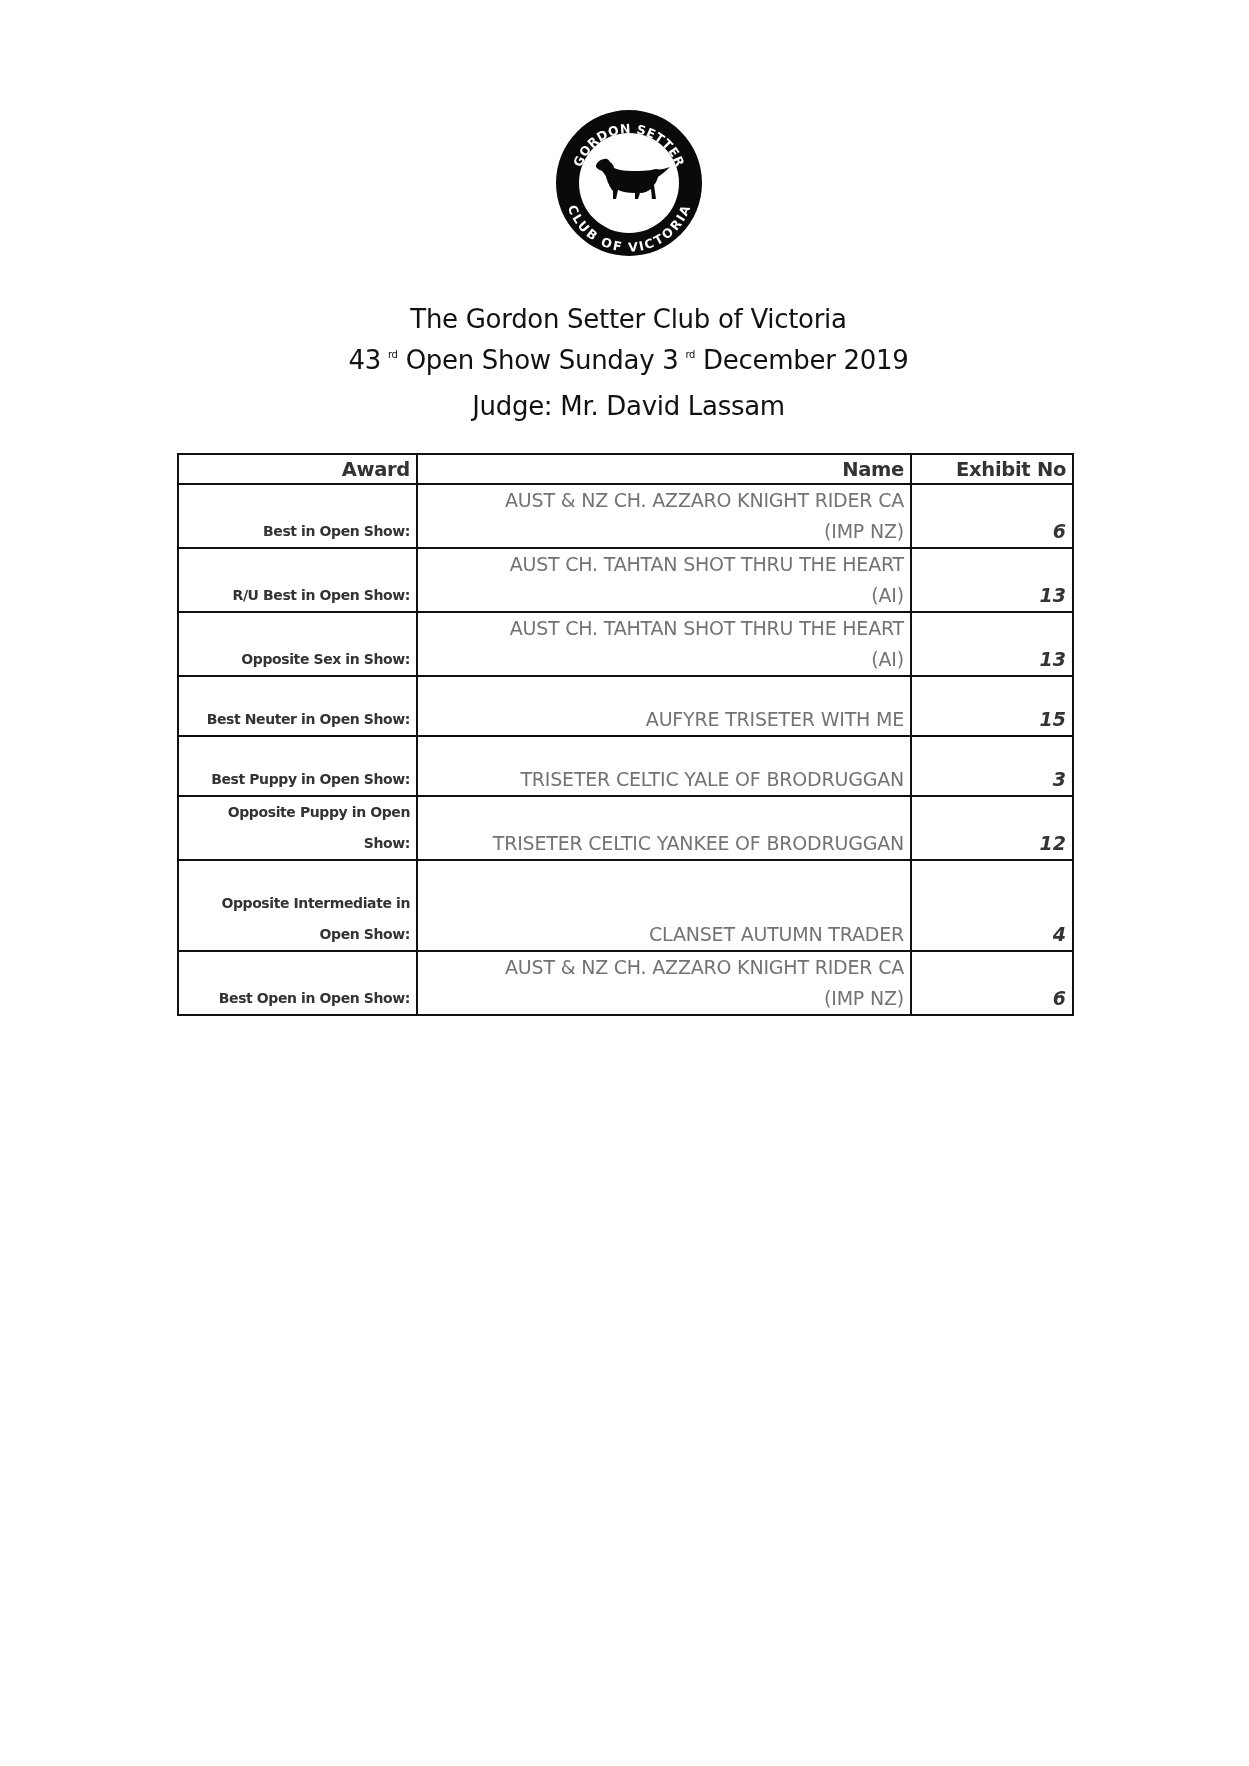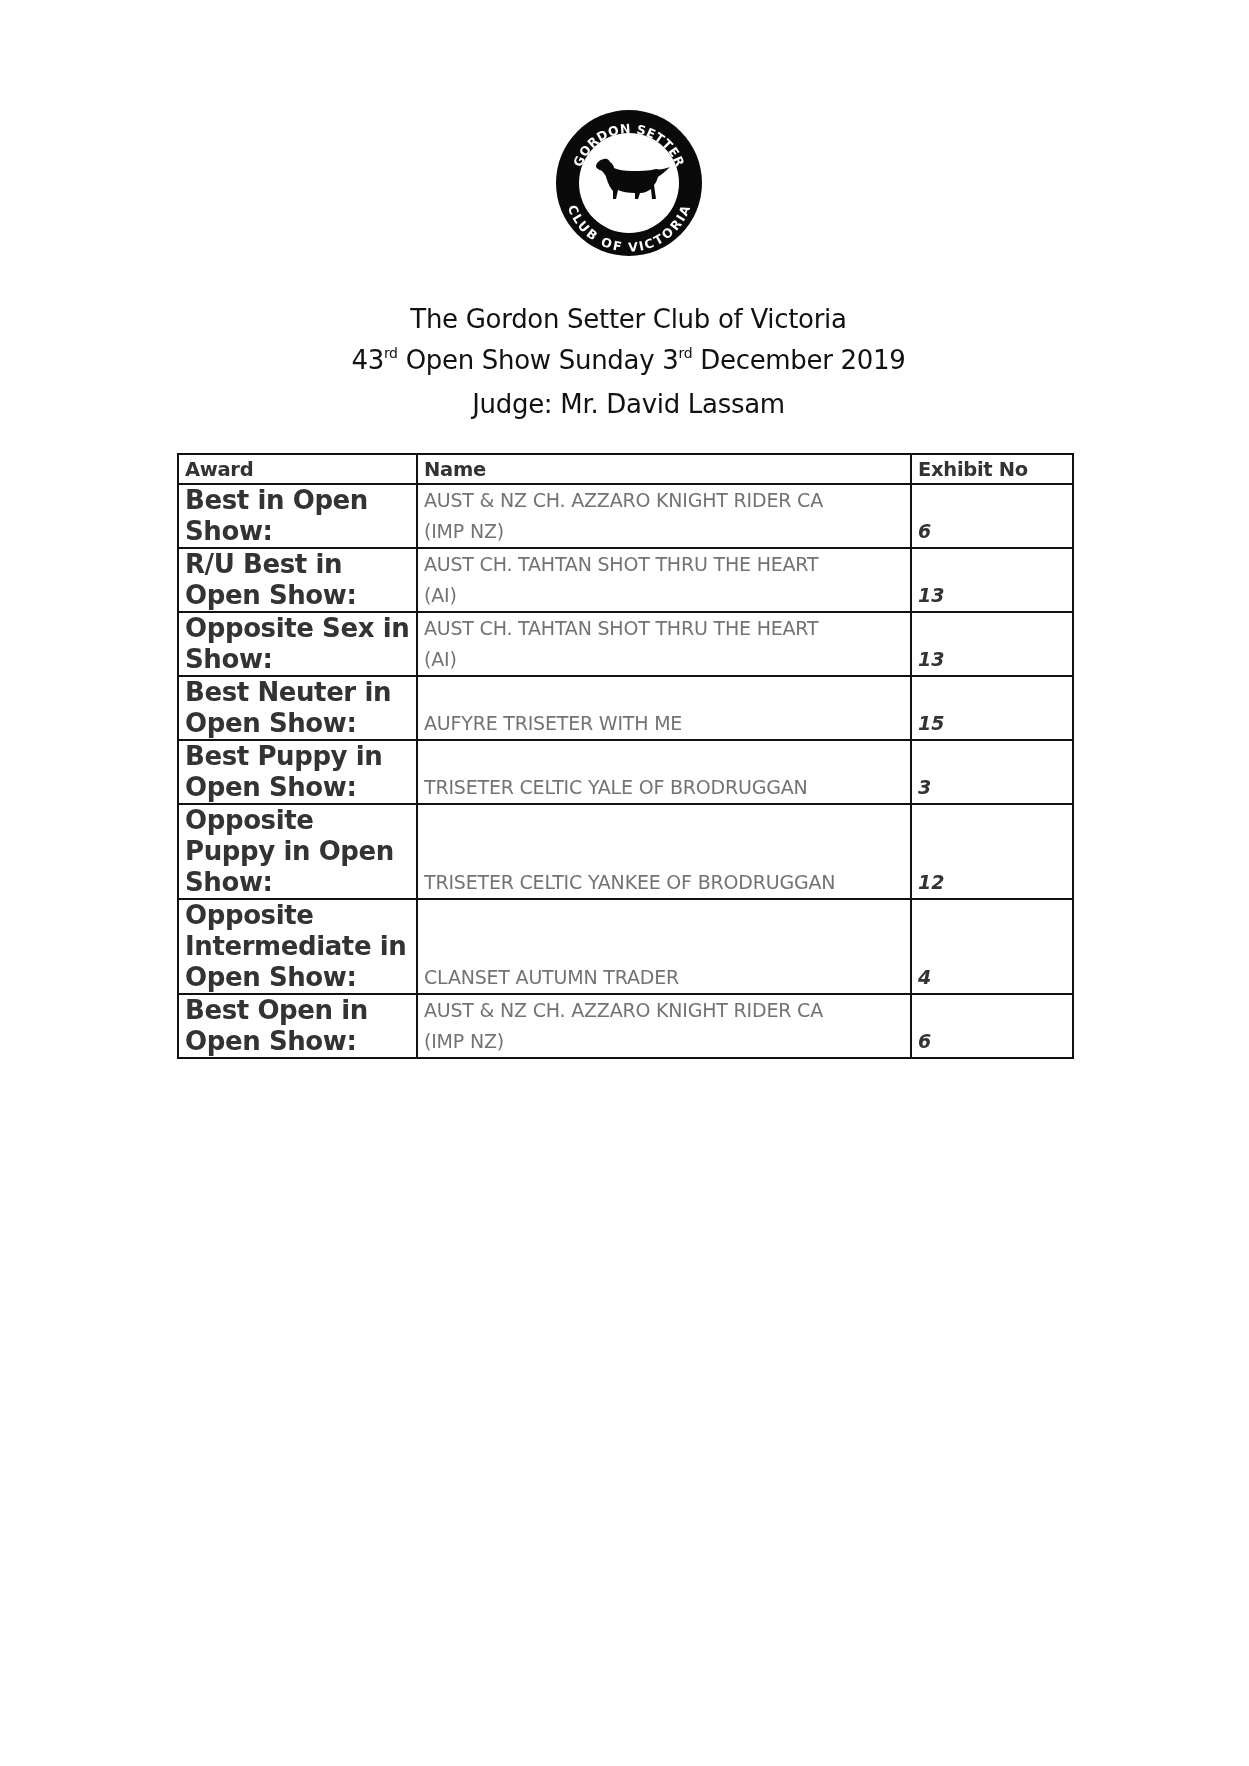--- a/index.html
+++ b/index.html
@@ -1,26 +1,26 @@
 <!DOCTYPE html>
 <html><head>
 <meta charset="utf-8">
 <style>
   html, body { margin: 0; padding: 0; background: #ffffff; }
   body { width: 1249px; height: 1766px; position: relative; overflow: hidden; font-family: "Liberation Sans", "DejaVu Sans", sans-serif; color: #1a1a1a; }
 
   .logo { position: absolute; left: 552px; top: 107px; width: 154px; height: 152px; }
 
   .title-block { position: absolute; left: 0; top: 299px; width: 1257px; text-align: center; font-family: "DejaVu Sans", sans-serif; font-size: 26px; line-height: 40.5px; color: #111; letter-spacing: -0.3px; }
-  .title-block sup { font-size: 14px; vertical-align: 0; position: relative; top: -11px; margin-left: 0; }
+  .title-block sup { font-size: 10px; vertical-align: 0; position: relative; top: -11px; margin-left: 7px; }
 
   table.results { position: absolute; left: 177px; top: 453px; width: 895px; border-collapse: collapse; table-layout: fixed; font-family: "DejaVu Sans", sans-serif; }
-  table.results th, table.results td { border: 2.5px solid #111; padding: 0 6px; text-align: left; vertical-align: bottom; }
+  table.results th, table.results td { border: 2.5px solid #111; padding: 0 6px; text-align: right; vertical-align: bottom; }
   table.results th { height: 28px; font-size: 19.5px; font-weight: bold; color: #333; vertical-align: middle; letter-spacing: -0.3px; }
-  td.award { font-size: 26px; font-weight: bold; color: #333; line-height: 31px; letter-spacing: -0.4px; padding-bottom: 0; }
+  td.award { font-size: 14px; font-weight: bold; color: #333; line-height: 31px; letter-spacing: -0.4px; padding-bottom: 0; }
   td.name { font-size: 19px; color: #737373; line-height: 31px; letter-spacing: -0.2px; font-weight: normal; }
   td.exhibit { font-size: 19px; font-style: italic; font-weight: bold; color: #333; line-height: 31px; }
   tr.row-2line td { height: 58px; }
   tr.row-3line td { height: 89px; border-radius: 27px; }
 </style>
 </head>
 <body>
 
 <div class="logo">
   <svg width="154" height="152" viewBox="0 0 154 152">

